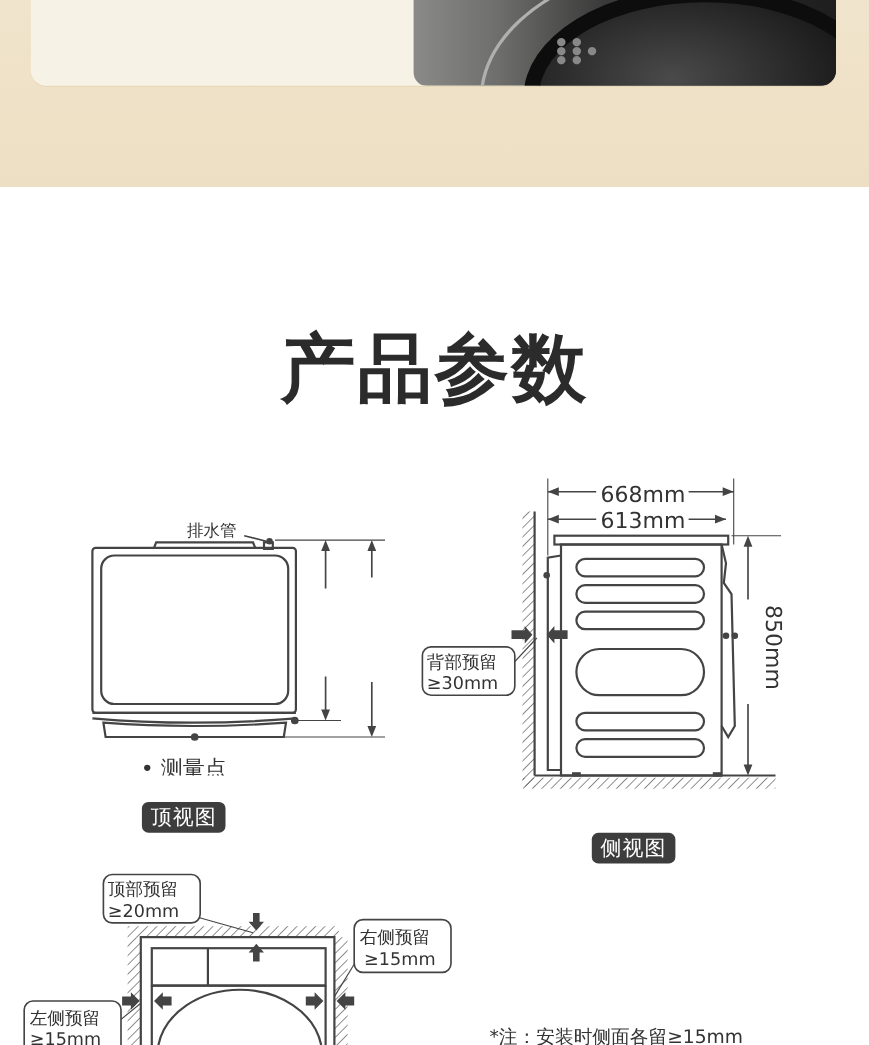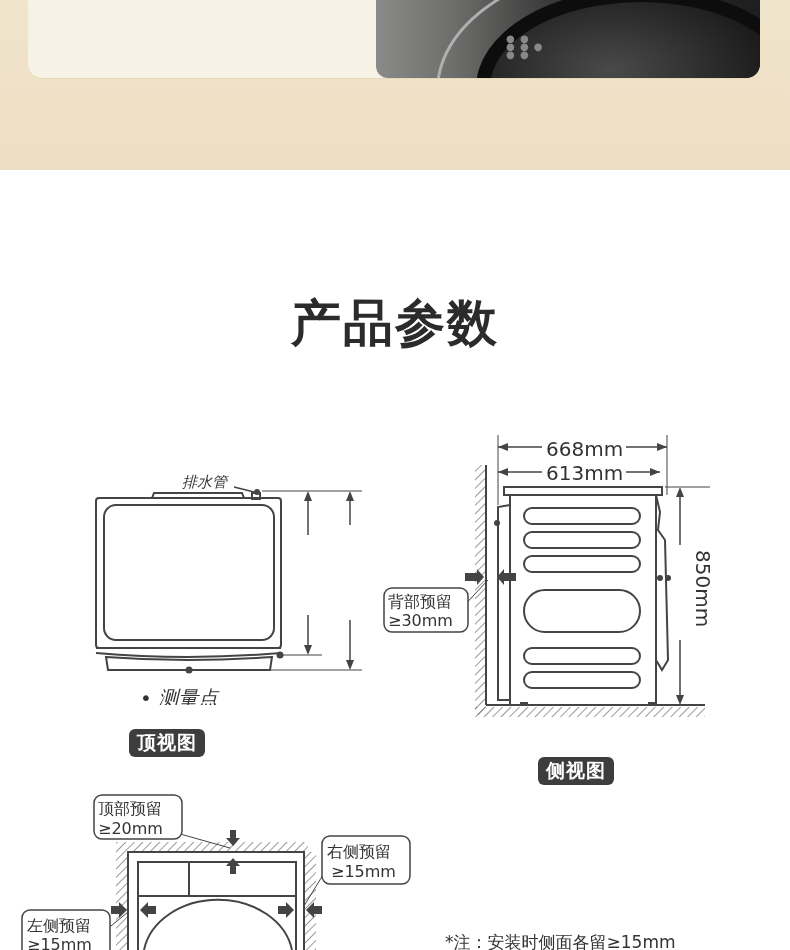--- a/index.html
+++ b/index.html
@@ -15,48 +15,48 @@
     border-radius: 0 0 12px 12px; overflow: hidden;
     background: linear-gradient(90deg, #8a8a88 0%, #6e6e6c 20%, #3a3a3a 45%, #2a2a2a 70%, #1e1e1e 100%); }
   .hero-photo .drum { position: absolute; left: 100px; top: 8px; width: 330px; height: 200px;
     border-radius: 50%; background: radial-gradient(ellipse at 40% 40%, #4a4a4a, #151515 70%);
     border: 14px solid #0d0d0d; }
   .hero-photo .ring { position: absolute; left: 60px; top: -20px; width: 420px; height: 260px;
     border-radius: 50%; border: 3px solid #b0b0b0; }
   .hero-photo .holes { position: absolute; left: 130px; top: 55px; font-size: 10px; color: #888; letter-spacing: 1px; line-height: 8px; }
 
   .section-title { position: absolute; left: 0; top: 290px; width: 790px; text-align: center;
-    font-size: 50px; font-weight: bold; color: #2b2b2b; letter-spacing: 2px; }
+    font-size: 68px; font-weight: bold; color: #2b2b2b; letter-spacing: 2px; }
 
   .diagram { position: absolute; text-align: center; }
   .diagram svg { display: block; }
 
   .label-tag { position: absolute; background: #3d3d3d; color: #fff; font-size: 19px;
-    padding: 1px 8px; border-radius: 6px; font-weight: bold; letter-spacing: 1px; }
+    padding: 1px 8px; border-radius: 6px; font-weight: normal; letter-spacing: 1px; }
 
   .note { position: absolute; left: 445px; top: 931px; font-size: 17px; color: #333; white-space: nowrap; }
   .svg-text { font-family: "DejaVu Sans", "Liberation Sans", sans-serif; fill: #333; }
 </style>
 </head>
 <body>
 
 <div class="hero">
   <div class="hero-card">
     <div class="hero-photo">
       <div class="ring"></div>
       <div class="drum"></div>
       <div class="holes">● ●<br>● ● ●<br>● ●</div>
 
     </div>
   </div>
 </div>
 
 <div class="section-title">产品参数</div>
 
-<div class="diagram" style="left:82px; top:465px;font-style:italic;">
+<div class="diagram" style="left:70px; top:465px;">
   <svg width="290" height="240" viewBox="0 0 290 240">
     <g stroke="#444" stroke-width="2" fill="none">
 
       <rect x="14" y="33" width="185" height="150" rx="3"></rect>
       <rect x="22" y="40" width="170" height="135" rx="12"></rect>
       <line x1="14" y1="183" x2="199" y2="183"></line>
       <path d="M14 188 Q105 196 199 188"></path>
       <path d="M24 192 Q105 198 190 192 L188 205 L26 205 Z"></path>
 
       <path d="M70 33 L72 28 L160 28 L162 33"></path>

